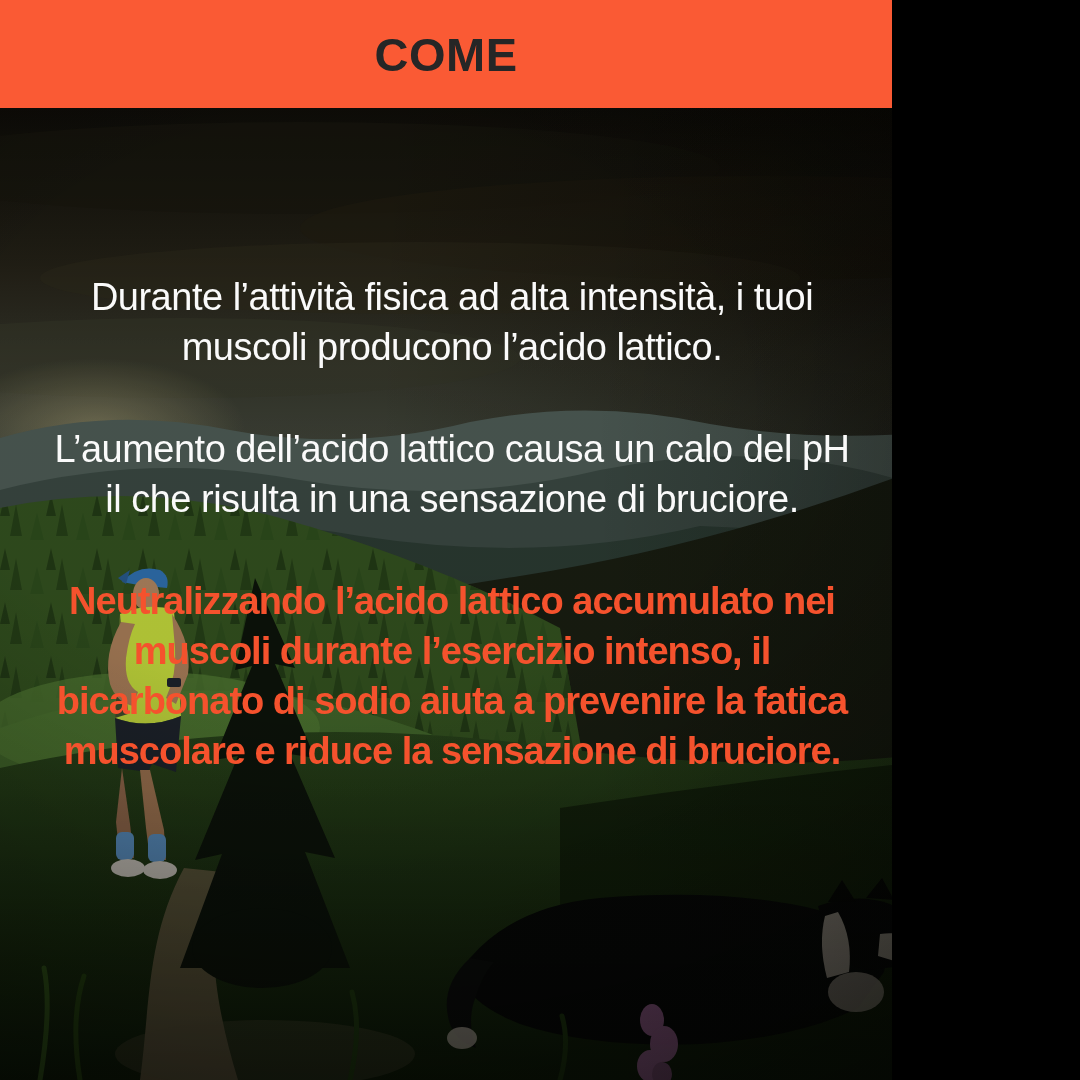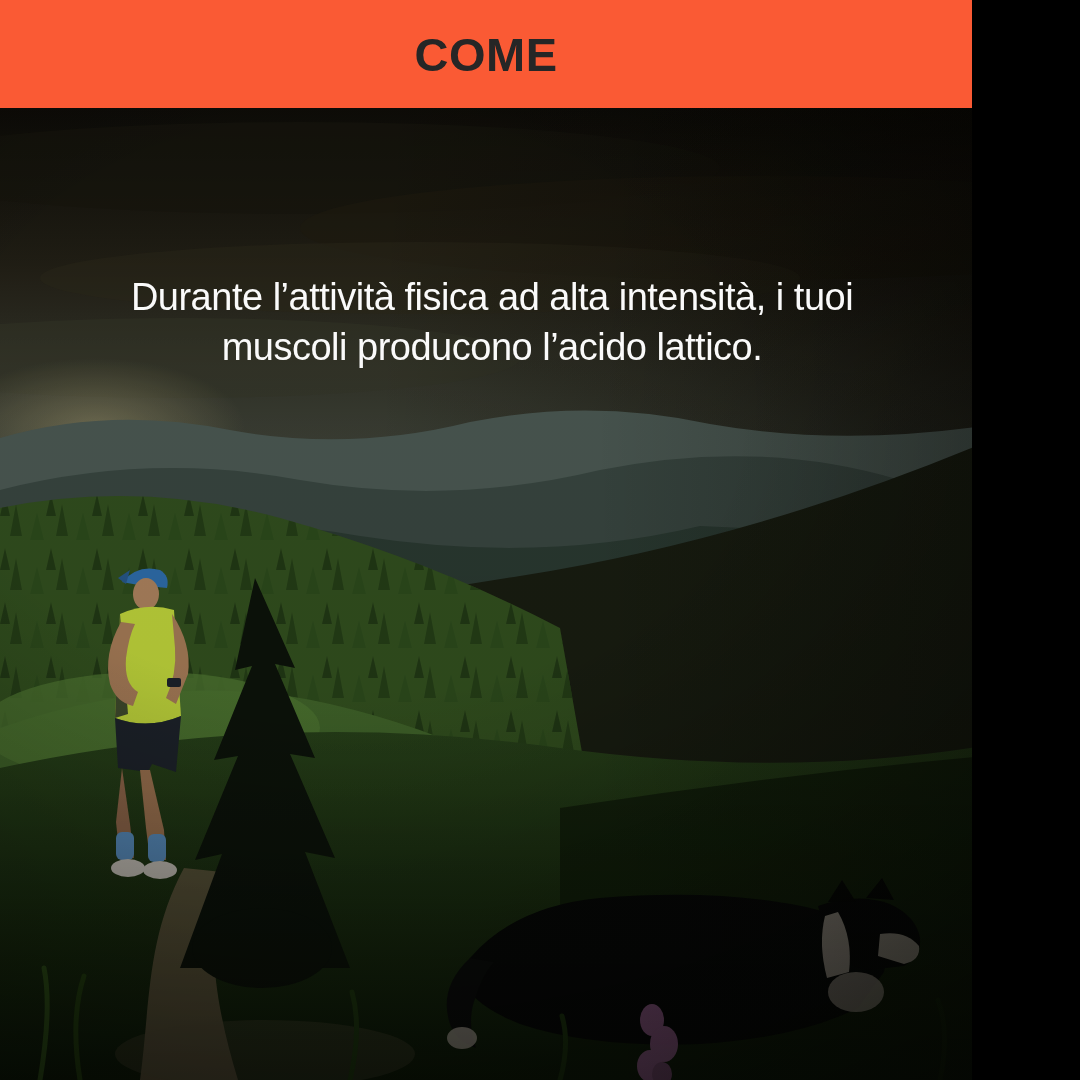--- a/index.html
+++ b/index.html
@@ -3,21 +3,21 @@
 <meta charset="utf-8">
 <style>
   html, body {
     margin: 0;
     padding: 0;
     background: #000;
     font-family: "Liberation Sans", sans-serif;
   }
   .canvas {
     position: relative;
-    width: 972px;
+    width: 892px;
     height: 1080px;
     overflow: hidden;
     background: #10150c;
   }
 
   
   .banner {
     position: absolute;
     top: 0; left: 0; right: 0;
     height: 108px;
@@ -207,15 +207,21 @@
         <path d="M1010,972 Q998,928 1012,896" stroke="#18290c" stroke-width="5"></path>
         <path d="M560,972 Q570,936 562,908" stroke="#1c330e" stroke-width="5"></path>
       </g>
     </svg>
     <div class="vignette"></div>
   </div>
 
   <div class="copy">
     <p>Durante l’attività fisica ad alta intensità, i tuoi
 muscoli producono l’acido lattico.</p>
+    <p>L’aumento dell’acido lattico causa un calo del pH
+il che risulta in una sensazione di bruciore.</p>
+    <p class="highlight">Neutralizzando l’acido lattico accumulato nei
+muscoli durante l’esercizio intenso, il
+bicarbonato di sodio aiuta a prevenire la fatica
+muscolare e riduce la sensazione di bruciore.</p>
   </div>
 
 </div>
 
 </body></html>

